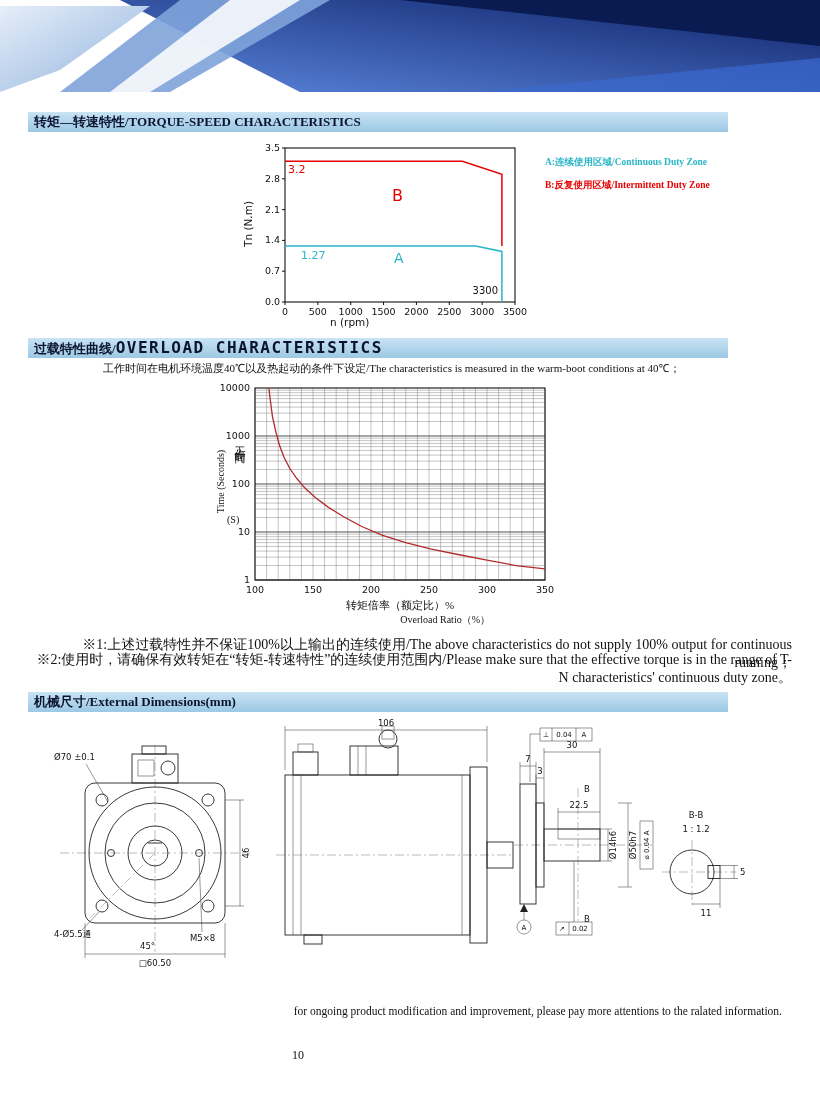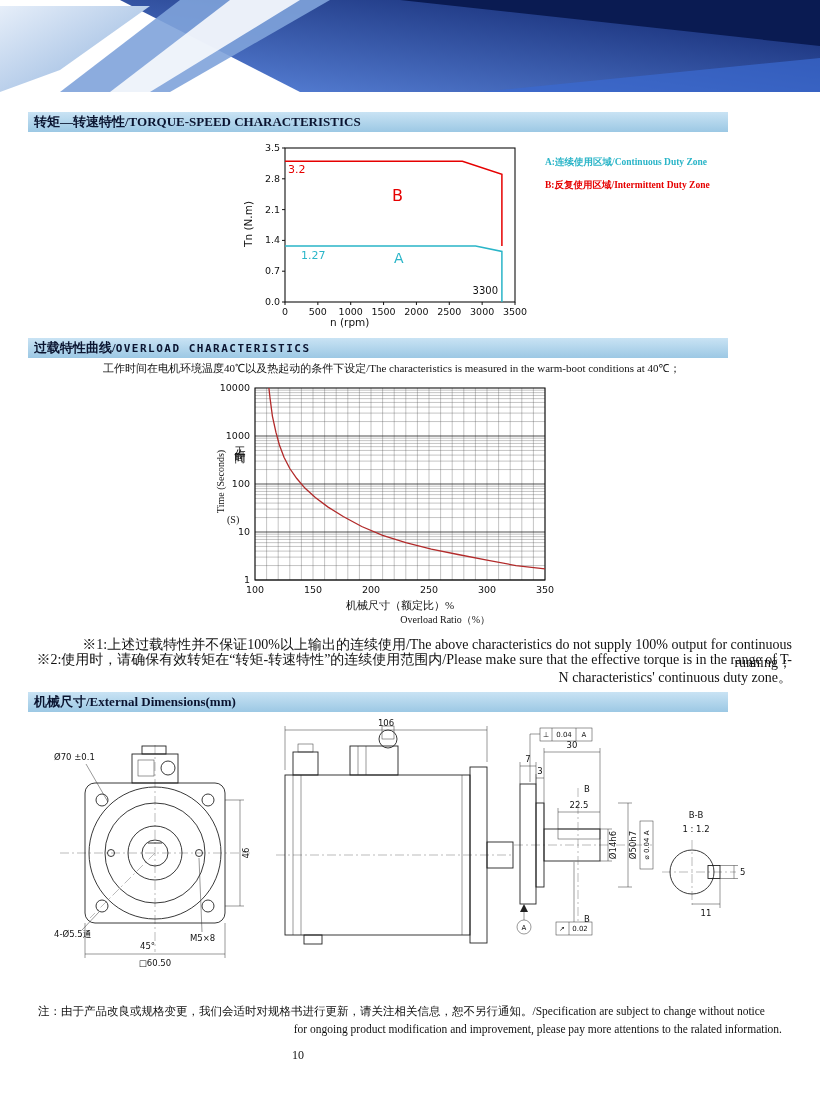--- a/index.html
+++ b/index.html
@@ -9,21 +9,21 @@
     font-family:"Liberation Serif", serif; color:#111; overflow:hidden;
   }
   .abs { position:absolute; }
 
   
   .secbar {
     position:absolute; left:28px; width:700px; height:20px; line-height:20px;
     padding-left:6px; font-weight:bold; font-size:13px; color:#0a1430;
     background:linear-gradient(180deg,#c9e3f4,#9cc8e4);
   }
-  .secbar .en-mono { font-family:"DejaVu Sans Mono", monospace; letter-spacing:1.5px; font-size:11px; }
+  .secbar .en-mono { font-family:"DejaVu Sans Mono", monospace; letter-spacing:1.5px; font-size:16px; }
   .bar1 { top:112px; }
   .bar2 { top:338px; }
   .bar3 { top:692px; }
 
   
   #torque-svg { position:absolute; left:230px; top:140px; }
   #overload-svg { position:absolute; left:180px; top:380px; }
   .plot-border { fill:none; stroke:#111; stroke-width:1.1; }
   .tick { stroke:#111; stroke-width:1; }
   .ticklbl { font:9.5px "DejaVu Sans", sans-serif; fill:#111; }
@@ -222,21 +222,21 @@
       <text x="133" y="213" class="ticklbl" text-anchor="middle">150</text>
       <text x="191" y="213" class="ticklbl" text-anchor="middle">200</text>
       <text x="249" y="213" class="ticklbl" text-anchor="middle">250</text>
       <text x="307" y="213" class="ticklbl" text-anchor="middle">300</text>
       <text x="365" y="213" class="ticklbl" text-anchor="middle">350</text>
       <polyline points="88.9,8.0 90.1,18.6 92.4,36.1 95.9,52.2 99.4,65.0 104.0,77.3 109.8,88.5 116.8,98.5 124.9,108.1 135.3,117.6 148.1,127.1 163.2,136.5 181.7,146.5 202.6,155.4 225.8,162.6 251.3,169.1 278.0,174.5 307.0,180.1 336.0,185.6 365.0,188.9" fill="none" stroke="#b22a2a" stroke-width="1.3"></polyline>
     </svg>
   <div class="o-ylabel-en">Time (Seconds)</div>
   <div class="o-ylabel-cn">工作时间</div>
   <div class="o-ylabel-s">(S)</div>
-  <div class="o-xlabel-cn">机械尺寸（额定比）%</div>
+  <div class="o-xlabel-cn">转矩倍率（额定比）%</div>
   <div class="o-xlabel-en">Overload Ratio（%）</div>
   <div class="o-note o-note1">※1:上述过载特性并不保证100%以上输出的连续使用/The above characteristics do not supply 100% output for continuous running；</div>
   <div class="o-note o-note2">※2:使用时，请确保有效转矩在“转矩-转速特性”的连续使用范围内/Please make sure that the effective torque is in the range of T-N characteristics' continuous duty zone。</div>
 
   <div class="secbar bar3">
     <span>机械尺寸/External Dimensions(mm)</span>
   </div>
 
   <svg id="fv" width="210" height="235" viewBox="0 0 210 235">
     <g>
@@ -376,18 +376,17 @@
       <line class="dim" x1="40" y1="98" x2="68" y2="98"></line>
       <text class="dtxt mid" x="54" y="110">11</text>
       <line class="dim" x1="68" y1="59.5" x2="86" y2="59.5"></line>
       <line class="dim" x1="68" y1="72.5" x2="86" y2="72.5"></line>
       <line class="dim" x1="82" y1="59.5" x2="82" y2="72.5"></line>
       <text class="dtxt" x="88" y="69">5</text>
     </g>
   </svg>
 
   <div class="footer-note">
-    <div class="line1">注：由于产品改良或规格变更，我们会适时对规格书进行更新，请关注相关信息，恕不另行通知。/Specification are subject to change without notice</div>
     <div class="line2">for ongoing product modification and improvement, please pay more attentions to the ralated information.</div>
   </div>
   <div class="pagenum">10</div>
 
 </div>
 
 </body></html>

